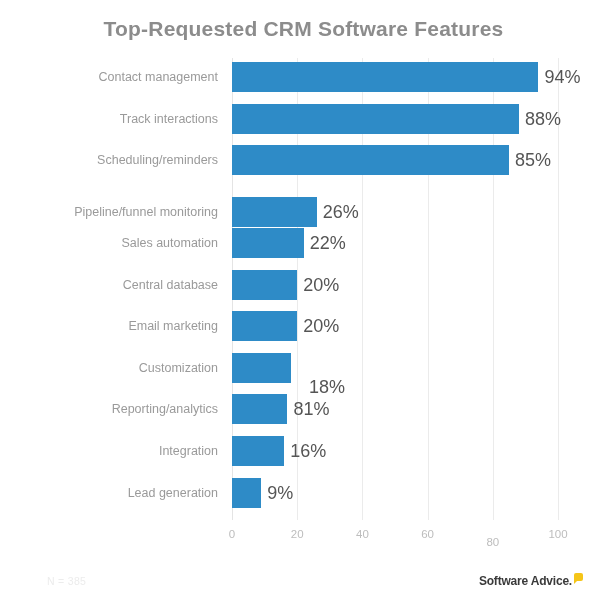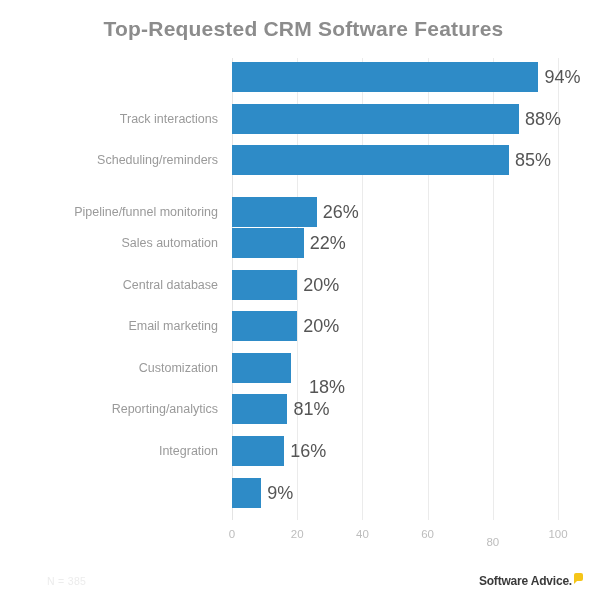--- a/index.html
+++ b/index.html
@@ -148,20 +148,21 @@
     <div id="gridlines">
         <div class="gridline zero" style="left: 232px;"></div>
         <div class="gridline" style="left: 297.2px;"></div>
         <div class="gridline" style="left: 362.4px;"></div>
         <div class="gridline" style="left: 427.6px;"></div>
         <div class="gridline" style="left: 492.8px;"></div>
         <div class="gridline" style="left: 558px;"></div>
       </div>
     <div id="rows">
         <div class="row" style="top: 62px;">
+          <div class="cat-label">Contact management</div>
           <div class="bar" style="width: 306.44px; background: rgb(46, 139, 199);"></div>
           <div class="bar-value" style="left: 544.44px;">94%</div>
         </div>
         <div class="row" style="top: 103.55px;">
           <div class="cat-label">Track interactions</div>
           <div class="bar" style="width: 286.88px; background: rgb(46, 139, 199);"></div>
           <div class="bar-value" style="left: 524.88px;">88%</div>
         </div>
         <div class="row" style="top: 145.1px;">
           <div class="cat-label">Scheduling/reminders</div>
@@ -197,20 +198,21 @@
           <div class="cat-label">Reporting/analytics</div>
           <div class="bar" style="width: 55.42px; background: rgb(46, 139, 199);"></div>
           <div class="bar-value" style="left: 293.42px;">81%</div>
         </div>
         <div class="row" style="top: 435.95px;">
           <div class="cat-label">Integration</div>
           <div class="bar" style="width: 52.16px; background: rgb(46, 139, 199);"></div>
           <div class="bar-value" style="left: 290.16px;">16%</div>
         </div>
         <div class="row" style="top: 477.5px;">
+          <div class="cat-label">Lead generation</div>
           <div class="bar" style="width: 29.34px; background: rgb(46, 139, 199);"></div>
           <div class="bar-value" style="left: 267.34px;">9%</div>
         </div>
       </div>
     <div id="xticks">
         <div class="xtick" style="left: 232px;">0</div>
         <div class="xtick" style="left: 297.2px;">20</div>
         <div class="xtick" style="left: 362.4px;">40</div>
         <div class="xtick" style="left: 427.6px;">60</div>
         <div class="xtick" style="left: 492.8px; margin-top: 8px;">80</div>

